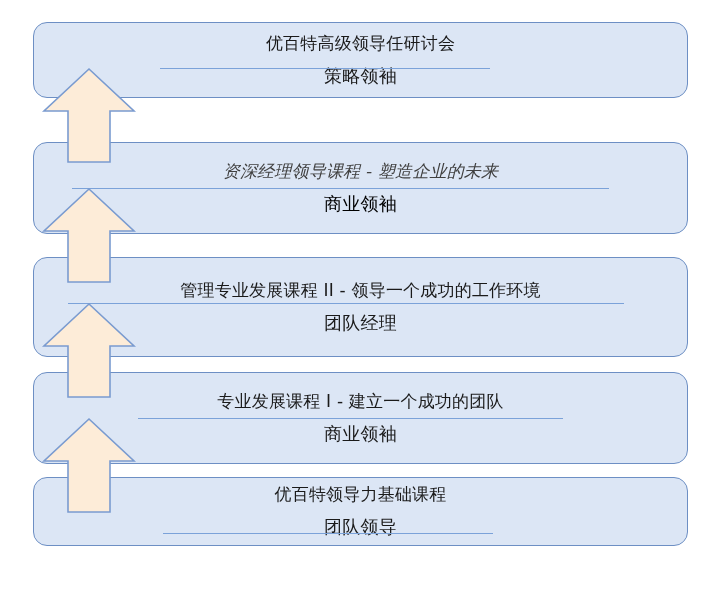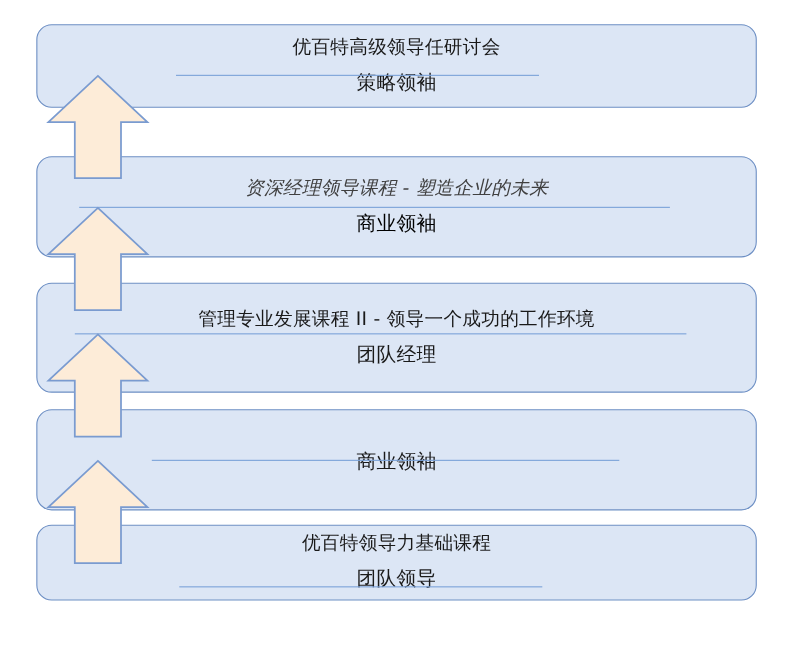--- a/index.html
+++ b/index.html
@@ -122,20 +122,21 @@
   <div class="course-box box-3" style="background: rgb(220, 230, 245); border-color: rgb(109, 143, 196);">
     <div class="box-inner">
       <div class="course-title" style="color: rgb(26, 26, 26);">管理专业发展课程 II -  领导一个成功的工作环境</div>
       <div class="course-role" style="color: rgb(26, 26, 26);">团队经理</div>
     </div>
   </div>
   <div class="title-rule rule-3" style="border-top-color: rgb(123, 162, 217);"></div>
 
   <div class="course-box box-4" style="background: rgb(220, 230, 245); border-color: rgb(109, 143, 196);">
     <div class="box-inner">
+      <div class="course-title" style="color: rgb(26, 26, 26);">专业发展课程 I -  建立一个成功的团队</div>
       <div class="course-role" style="color: rgb(26, 26, 26);">商业领袖</div>
     </div>
   </div>
   <div class="title-rule rule-4" style="border-top-color: rgb(123, 162, 217);"></div>
 
   <div class="course-box box-5" style="background: rgb(220, 230, 245); border-color: rgb(109, 143, 196);">
     <div class="box-inner">
       <div class="course-title" style="color: rgb(26, 26, 26);">优百特领导力基础课程</div>
       <div class="course-role" style="color: rgb(26, 26, 26);">团队领导</div>
     </div>

